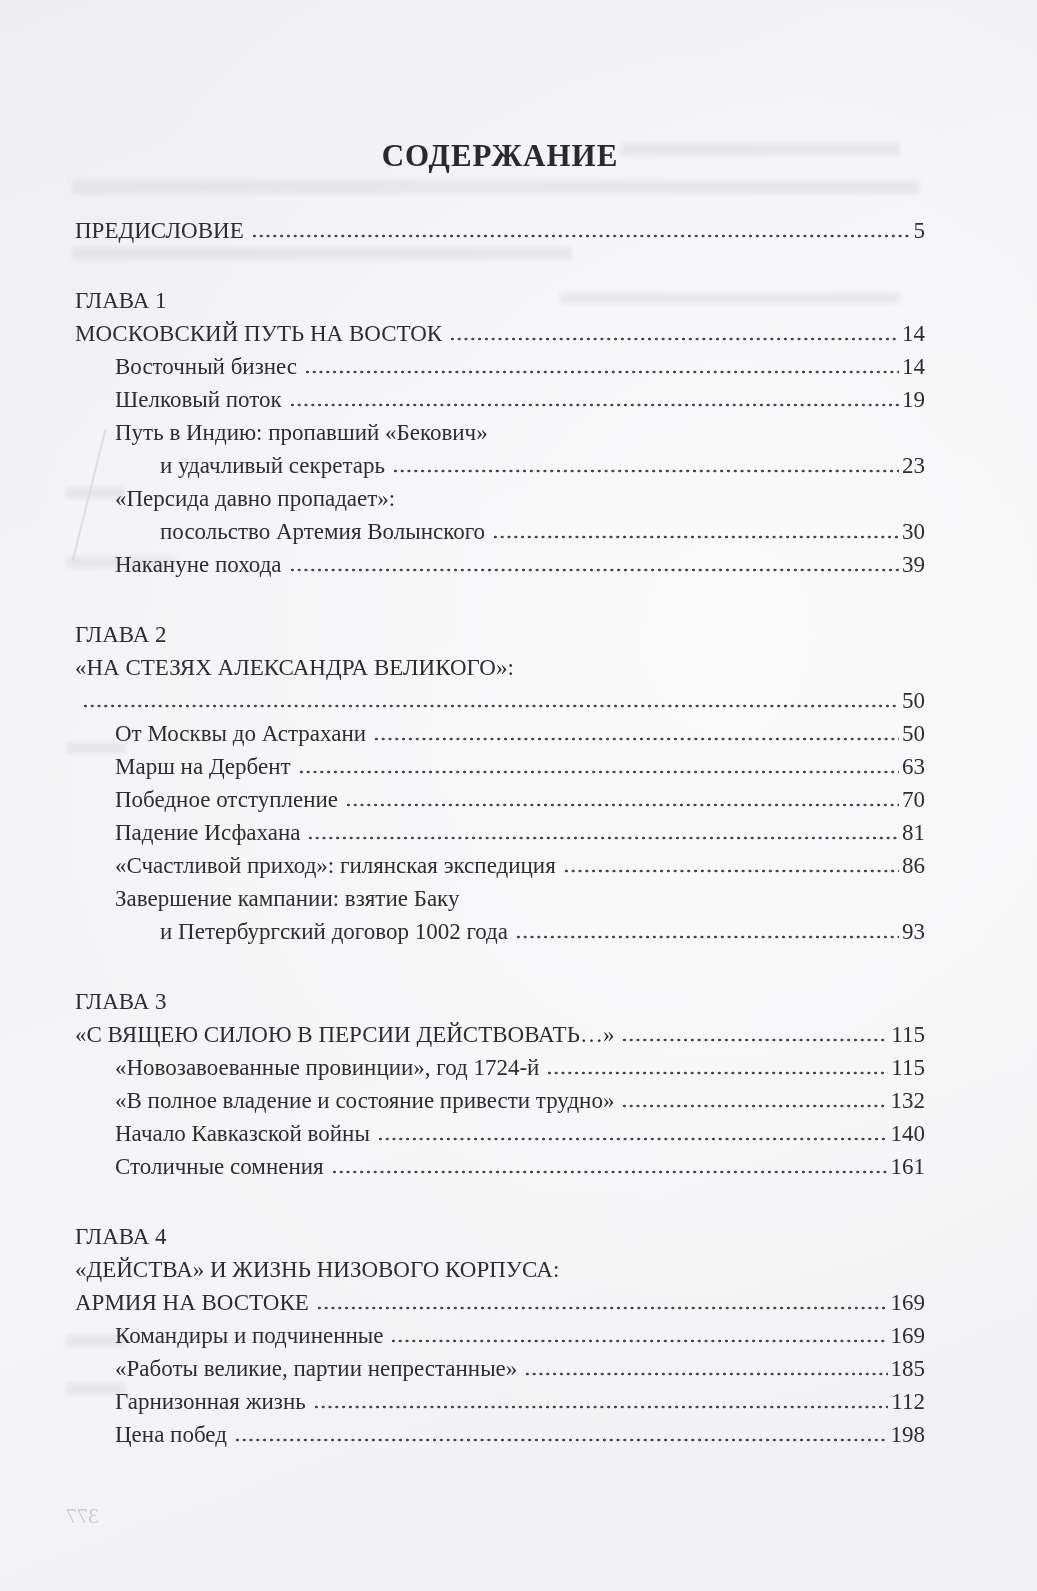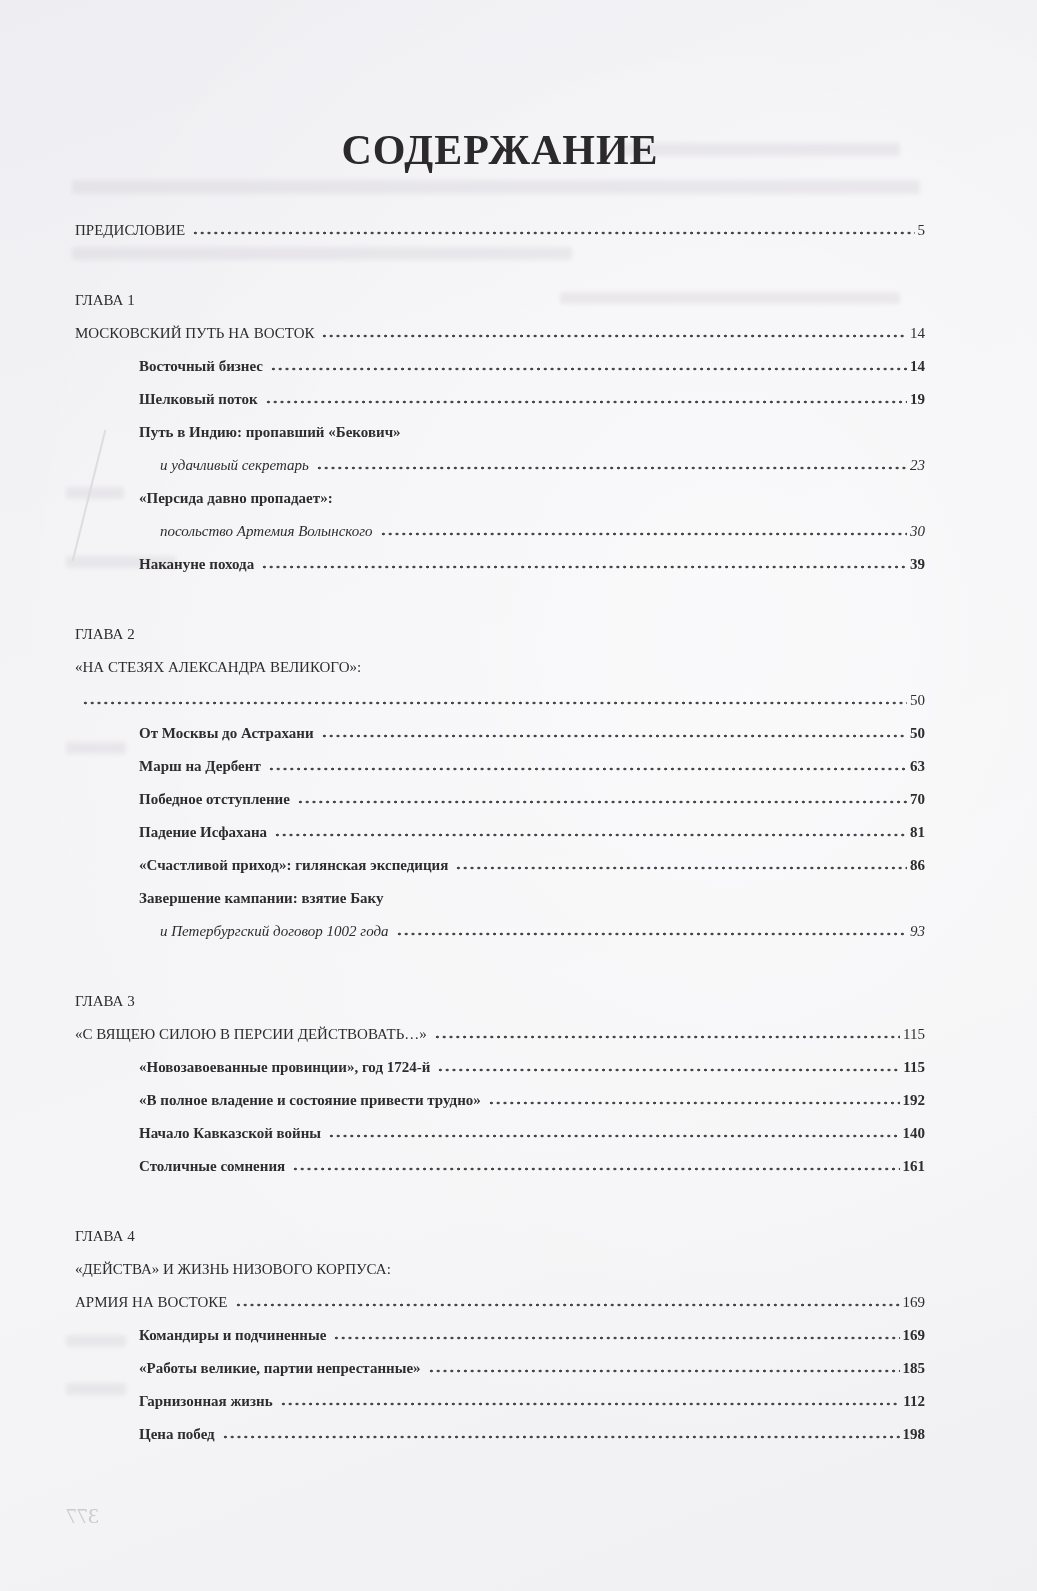--- a/index.html
+++ b/index.html
@@ -15,46 +15,46 @@
     width: 1037px;
     height: 1591px;
     box-sizing: border-box;
     padding: 126px 112px 0 75px;
     background:
       radial-gradient(120% 90% at 70% 40%, rgba(255,255,255,0.55) 0%, rgba(255,255,255,0) 60%),
       linear-gradient(160deg, #eeedf1 0%, #f3f2f5 28%, #f5f4f6 65%, #f0eff2 100%);
     color: #2e2c2f;
   }
   .title {
-    margin: 0;
+    margin: 12px;
     text-align: center;
-    font-size: 42px;
+    font-size: 31px;
     font-weight: 700;
     letter-spacing: 1px;
     color: #2b292c;
     position: relative;
     z-index: 2;
   }
   .toc {
     margin-top: 40px;
     position: relative;
     z-index: 2;
   }
   .toc-section + .toc-section { margin-top: 37px; }
   .toc-line {
     display: flex;
     align-items: baseline;
-    font-size: 15px;
+    font-size: 23px;
     line-height: 33px;
     color: #2e2c2f;
   }
   .toc-line .t { white-space: pre; }
   .ind0 { margin-left: 0; }
-  .ind1 { margin-left: 64px; font-weight: bold; }
-  .ind2 { margin-left: 85px; font-style: italic; }
+  .ind1 { margin-left: 40px; }
+  .ind2 { margin-left: 85px; }
   .leader {
     flex: 1 1 auto;
     height: 4px;
     margin: 0 3px 0 7px;
     background-image: radial-gradient(circle, #47454a 1.4px, rgba(0,0,0,0) 1.55px);
     background-size: 6.8px 4px;
     background-repeat: repeat-x;
     background-position: 0 60%;
     min-width: 12px;
   }
@@ -214,21 +214,21 @@
           <span class="pg">115</span>
         </div>
         <div class="toc-line ind1">
           <span class="t">«Новозавоеванные провинции», год 1724-й</span>
           <span class="leader"></span>
           <span class="pg">115</span>
         </div>
         <div class="toc-line ind1">
           <span class="t">«В полное владение и состояние привести трудно»</span>
           <span class="leader"></span>
-          <span class="pg">192</span>
+          <span class="pg">132</span>
         </div>
         <div class="toc-line ind1">
           <span class="t">Начало Кавказской войны</span>
           <span class="leader"></span>
           <span class="pg">140</span>
         </div>
         <div class="toc-line ind1">
           <span class="t">Столичные сомнения</span>
           <span class="leader"></span>
           <span class="pg">161</span>

